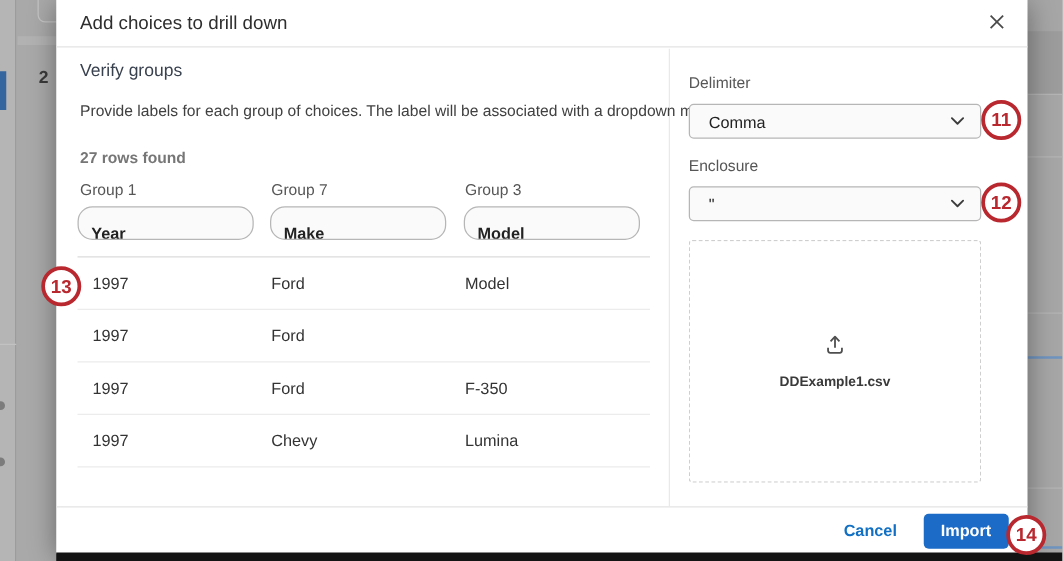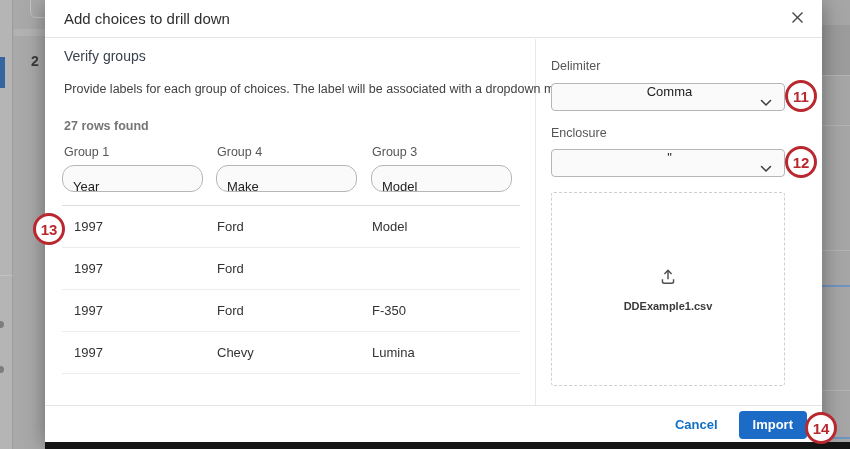--- a/index.html
+++ b/index.html
@@ -40,32 +40,33 @@
   .vg-desc { position:absolute; left:19px; top:81px; font-size:12.5px; line-height:17px; color:#414141; }
   .vg-rowsfound { position:absolute; left:19px; top:119px; font-size:12.5px; font-weight:bold; color:#767676; }
   .group-label { position:absolute; top:145px; font-size:12.5px; color:#565656; }
   .g0 { left:17px; } .g1 { left:171px; } .g2 { left:326px; }
   .group-label.g0 { left:19px; } .group-label.g1 { left:172px; } .group-label.g2 { left:327px; }
   .group-input {
     position:absolute; top:165px; width:141px; height:27px;
     background:#fafafa; border:1px solid #b6b6b6; border-radius:12px;
     font-size:13px; color:#222; padding:15px 0 0 10px;
     font-family:"Liberation Sans", sans-serif;
+    font-weight:bold;
   }
   .rows-table { position:absolute; left:17px; top:205px; width:458px; border-top:1px solid #dcdcdc; }
   .t-row { display:grid; grid-template-columns:143px 155px 1fr; align-items:center;
     height:42px; padding-left:12px; border-bottom:1px solid #ececec; font-size:13px; color:#333; }
 
   
   .field-label { position:absolute; left:506px; font-size:12.5px; color:#565656; }
   .select-box {
     position:absolute; left:506px; width:234px; height:28px;
     background:#fafafa; border:1px solid #b6b6b6; border-radius:4px;
     display:flex; align-items:center; font-size:13px; color:#222;
-    padding:0 12px 0 15px; cursor:pointer;flex-direction:column;
+    padding:0 12px 0 15px; cursor:pointer;
   }
   .select-box .chev { margin-left:auto; display:flex; }
   .dropzone {
     position:absolute; left:506px; top:192px; width:234px; height:194px;
     border:1px dashed #cfcfcf; border-radius:3px;
     display:flex; flex-direction:column; align-items:center; justify-content:center;
     gap:9px; cursor:pointer;
   }
   .file-name { font-size:11px; font-weight:bold; color:#3a3a3a; }
 
@@ -127,21 +128,21 @@
 
     <div class="v-divider"></div>
 
     <div class="vg-heading">Verify groups</div>
     <div class="vg-desc">
       <span>Provide labels for each group of choices. The label will be associated with a dropdown menu</span><br>
     </div>
     <div class="vg-rowsfound">27 rows found</div>
 
     <div class="group-label g0">Group 1</div>
-    <div class="group-label g1">Group 4</div>
+    <div class="group-label g1">Group 7</div>
     <div class="group-label g2">Group 3</div>
 
     <input class="group-input g0" value="Year" style="">
     <input class="group-input g1" value="Make" style="">
     <input class="group-input g2" value="Model" style="">
 
     <div class="rows-table">
       <div class="t-row">
         <span>1997</span>
         <span>Ford</span>

